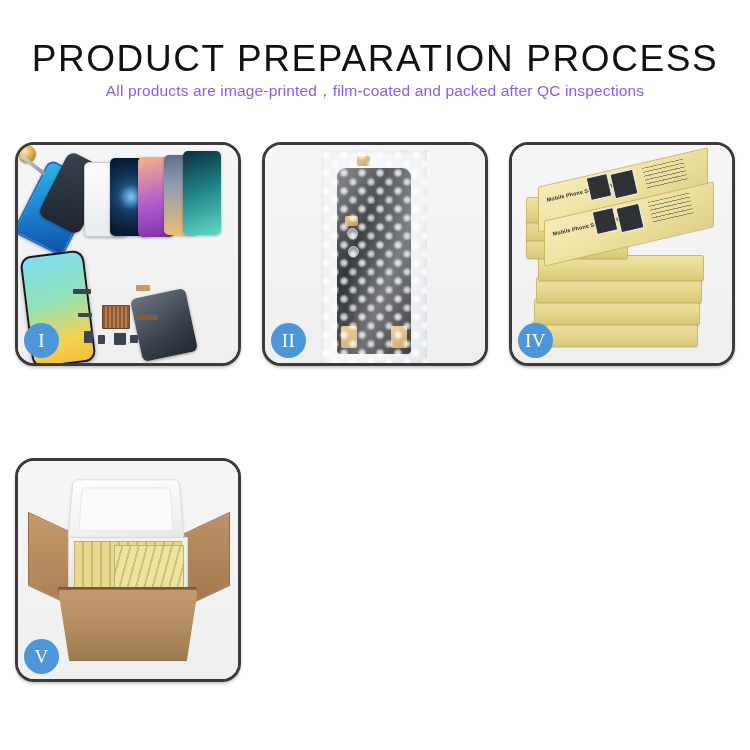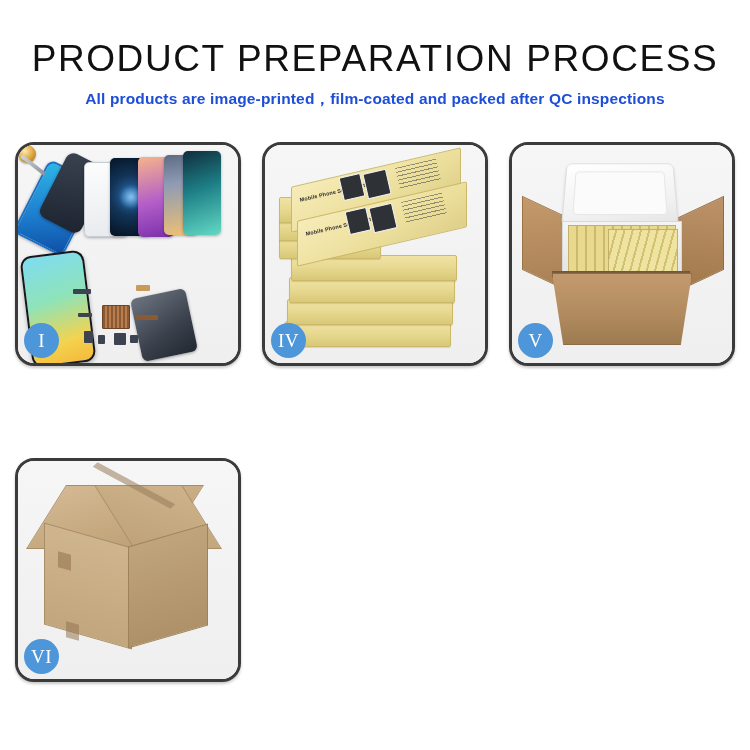--- a/index.html
+++ b/index.html
@@ -29,24 +29,23 @@
     font-size: 37px;
     font-weight: 400;
     letter-spacing: 1.6px;
     color: #111111;
     line-height: 42px;
     white-space: nowrap;
   }
   .page-subtitle {
     font-family: "Liberation Sans", sans-serif;
     font-size: 15.5px;
-    font-weight: 700;
-    color: #1d4ed8;
+    font-weight: 400;
+    color: #8b5cf6;
     line-height: 22px;
-    margin-top: 8px;
     letter-spacing: 0.15px;
     white-space: nowrap;
   }
 
   
   .grid {
     position: absolute;
     left: 15px;
     top: 142px;
     width: 720px;
@@ -511,20 +510,39 @@
       <div class="p1-chip" style="left:112px;top:190px;width:8px;height:8px;"></div>
       <div class="p1-chip" style="left:60px;top:168px;width:14px;height:4px;"></div>
       <div class="p1-chip" style="left:118px;top:170px;width:22px;height:5px;background:#8a5a34;"></div>
       <div class="p1-tool"></div>
       <div class="badge">
         <span>I</span>
       </div>
     </div>
   </div>
 
+  <div class="panel">
+    <div class="panel-stage">
+      <div class="p2-bag">
+        <div class="p2-screen"></div>
+        <div class="p2-flex"></div>
+        <div class="p2-conn" style="left:26px;top:78px;"></div>
+        <div class="p2-conn" style="left:27px;top:96px;"></div>
+        <div class="p2-tape" style="left:36px;top:6px;"></div>
+        <div class="p2-tape" style="left:24px;top:66px;"></div>
+        <div class="p2-tape" style="left:20px;top:176px;width:16px;height:22px;"></div>
+        <div class="p2-tape" style="left:70px;top:176px;width:16px;height:22px;"></div>
+        <div class="p2-bubbles"></div>
+        <div class="p2-sheen"></div>
+      </div>
+      <div class="badge">
+        <span>II</span>
+      </div>
+    </div>
+  </div>
 
 
   <div class="panel">
     <div class="panel-stage">
       <div class="p4-wrap">
         <div class="p4-box" style="left:20px;top:176px;"></div>
         <div class="p4-box" style="left:22px;top:154px;"></div>
         <div class="p4-box" style="left:24px;top:132px;"></div>
         <div class="p4-box" style="left:26px;top:110px;"></div>
         <div class="p4-box" style="left:14px;top:88px;width:100px;"></div>
@@ -558,28 +576,14 @@
       <div class="p5-items"></div>
       <div class="p5-items2"></div>
       <div class="p5-rim"></div>
       <div class="p5-front"></div>
       <div class="badge">
         <span>V</span>
       </div>
     </div>
   </div>
 
-  <div class="panel">
-    <div class="panel-stage">
-      <div class="p6-top"></div>
-      <div class="p6-top2"></div>
-      <div class="p6-seam"></div>
-      <div class="p6-left"></div>
-      <div class="p6-right"></div>
-      <div class="p6-tapeA"></div>
-      <div class="p6-tapeB"></div>
-      <div class="badge">
-        <span>VI</span>
-      </div>
-    </div>
-  </div>
 
 </div>
 
 </body></html>

